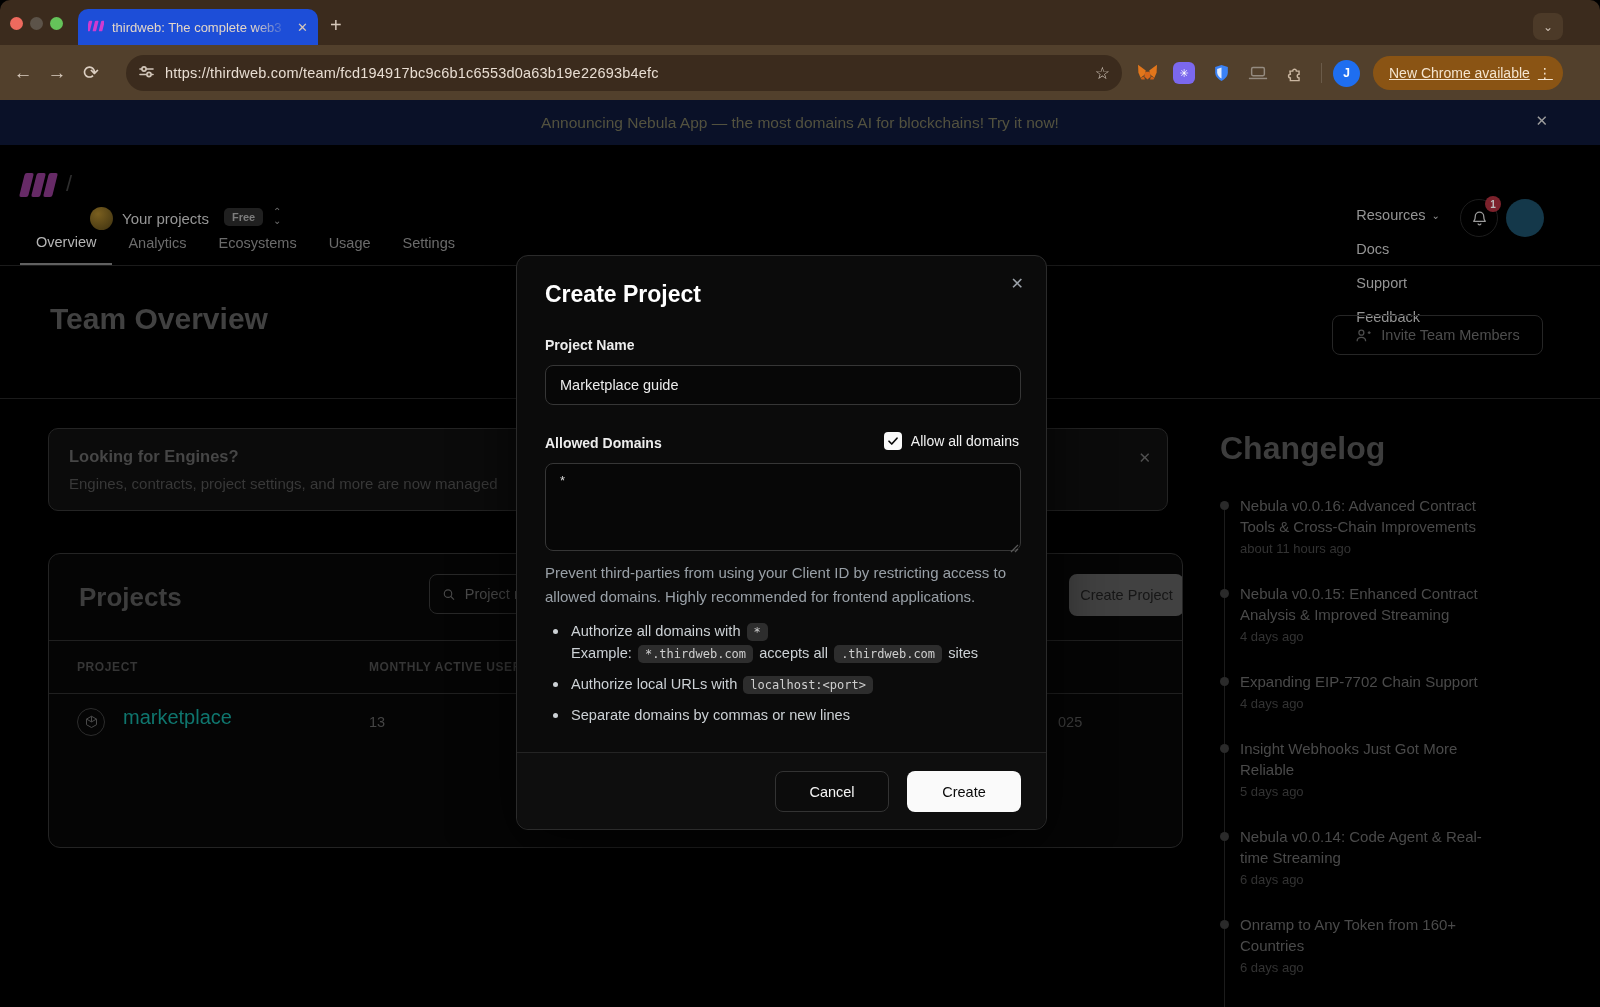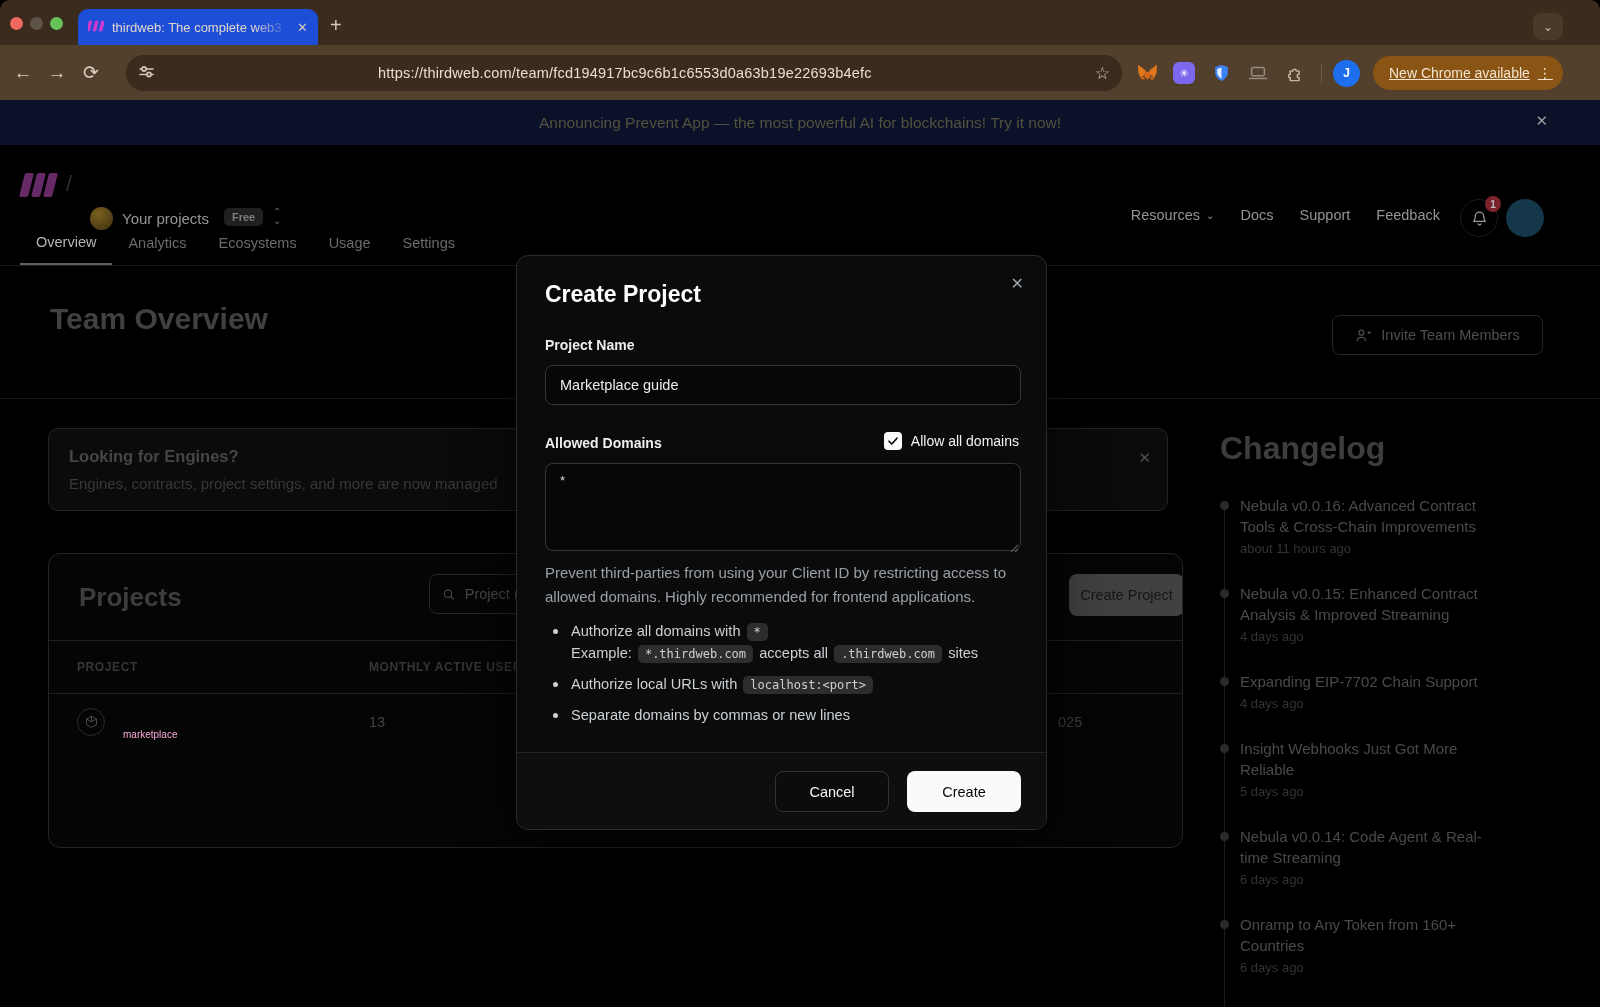--- a/index.html
+++ b/index.html
@@ -14,21 +14,21 @@
   #tl-yellow { left:30px; background:#5c5349; }
   #tl-green { left:50px; background:#65c35a; }
   #active-tab { position:absolute; left:78px; top:9px; width:240px; height:36px; background:#1d4ed8; border-radius:10px 10px 0 0; display:flex; align-items:center; padding:0 10px; gap:8px; }
   #tab-title { color:#e3d6c9; font-size:13px; white-space:nowrap; overflow:hidden; flex:1;
     -webkit-mask-image:linear-gradient(90deg,#000 80%,transparent); mask-image:linear-gradient(90deg,#000 80%,transparent); }
   .tab-close { color:#d6c8ba; font-size:13px; cursor:default; }
   #new-tab-btn { position:absolute; left:330px; top:15px; color:#d6c8ba; font-size:20px; line-height:20px; }
   #tabstrip-chevron { position:absolute; right:37px; top:13px; width:30px; height:27px; background:#4c3a28; border-radius:8px; color:#cdbfb2; font-size:12px; display:flex; align-items:center; justify-content:center; }
   #toolbar { position:absolute; left:0; top:45px; width:1600px; height:55px; background:#52402c; display:flex; align-items:center; }
   .nav-ico { width:34px; height:34px; display:flex; align-items:center; justify-content:center; color:#dccfc2; font-size:19px; }
-  #addr { position:absolute; left:126px; top:55px; width:996px; height:36px; background:#3b2b1d; border-radius:18px; display:flex; align-items:center; padding:0 12px; gap:16px;text-align:center; }
+  #addr { position:absolute; left:126px; top:55px; width:996px; height:36px; background:#3b2b1d; border-radius:18px; display:flex; align-items:center; padding:0 12px; gap:10px; }
   #url-text { color:#e8ddd2; font-size:14.5px; letter-spacing:.2px; flex:1; white-space:nowrap; overflow:hidden; }
   #ext-row { position:absolute; left:1132px; top:55px; height:36px; display:flex; align-items:center; gap:7px; }
   .ext { width:30px; height:30px; display:flex; align-items:center; justify-content:center; }
   .ext-badge { width:22px; height:22px; border-radius:6px; background:#7b68ee; color:#fff; font-size:11px; display:flex; align-items:center; justify-content:center; }
   #toolbar-sep { width:1px; height:20px; background:#6b5b49; margin:0 4px; }
   #profile-chip { width:27px; height:27px; border-radius:50%; background:#1e6ef0; color:#fff; font-size:12px; font-weight:bold; display:flex; align-items:center; justify-content:center; }
   #update-pill { height:34px; background:#8a5414; border-radius:17px; color:#f4e4ce; font-size:14px; display:flex; align-items:center; padding:0 10px 0 16px; margin-left:6px; gap:8px;text-decoration:underline; }
   #kebab { color:#f4e4ce; font-size:14px; letter-spacing:1px; }
 
   
@@ -38,21 +38,21 @@
   #banner-close { position:absolute; right:52px; top:12px; color:#9c9c9c; font-size:15px; }
 
   #site-header { position:absolute; left:0; top:45px; width:1600px; height:80px; display:flex; align-items:center; }
   #tw-logo { position:absolute; left:20px; top:28px; width:36px; height:24px; }
   .logo-bar { position:absolute; top:0; width:9px; height:24px; background:#662a66; transform:skewX(-14deg); border-radius:2px; }
   #breadcrumb-slash { position:absolute; left:66px; top:26px; color:#2e2e2e; font-size:22px; font-weight:300; }
   #team-avatar { position:absolute; left:90px; top:62px; width:23px; height:23px; border-radius:50%; background:radial-gradient(circle at 35% 30%, #7a5f1f, #3d3110); }
   #team-name { position:absolute; left:122px; top:65px; color:#969696; font-size:15px; }
   #plan-badge { position:absolute; left:224px; top:63px; background:#202020; border-radius:5px; color:#7d7d7d; font-size:11px; font-weight:bold; padding:3px 8px; }
   #team-switcher { position:absolute; left:273px; top:62px; color:#6f6f6f; font-size:10px; line-height:9px; text-align:center; }
-  #site-nav { position:absolute; right:160px; top:62px; display:flex; gap:26px; color:#949494; font-size:14.5px; }
+  #site-nav { position:absolute; right:160px; top:62px; display:flex; gap:18px; color:#949494; font-size:14.5px;flex-direction:column; }
   #nav-resources { display:flex; gap:6px; align-items:center; }
   #bell-wrap { position:absolute; right:102px; top:54px; width:38px; height:38px; border:1px solid #1d1d1d; border-radius:50%; display:flex; align-items:center; justify-content:center; }
   #bell-badge { position:absolute; right:-4px; top:-4px; background:#7c222c; color:#bdbdbd; font-size:10px; font-weight:bold; min-width:16px; height:16px; border-radius:8px; display:flex; align-items:center; justify-content:center; padding:0 4px; }
   #user-avatar { position:absolute; right:56px; top:54px; width:38px; height:38px; border-radius:50%; background:#14384a; }
 
   #page-tabs { position:absolute; left:20px; top:120px; display:flex; height:45px; }
   .ptab { padding:0 16px; display:flex; align-items:center; color:#6b6b6b; font-size:14.5px; }
   .ptab.active { color:#b5b5b5; border-bottom:2px solid #606060; }
   #tabs-border { position:absolute; left:0; top:165px; width:1600px; height:1px; background:#1b1b1b; }
 
@@ -70,21 +70,21 @@
   #project-search { position:absolute; left:380px; top:20px; width:300px; height:40px; border:1px solid #282828; border-radius:8px; display:flex; align-items:center; gap:9px; padding:0 12px; }
   #project-search input { background:transparent; border:none; outline:none; color:#4a4a4a; font-size:14.5px; width:100%; font-family:inherit; }
   #project-search input::placeholder { color:#494949; }
   #create-project-bg { position:absolute; left:1020px; top:20px; width:115px; height:42px; background:#414141; border-radius:8px; color:#161616; font-size:14.5px; display:flex; align-items:center; justify-content:center; }
   #tbl-head { position:absolute; left:0; top:86px; width:1135px; height:54px; border-top:1px solid #202020; border-bottom:1px solid #202020; }
   .th { position:absolute; top:19px; color:#363636; font-size:12px; font-weight:bold; letter-spacing:.6px; white-space:nowrap; }
   #th-project { left:28px; }
   #th-mau { left:320px; }
   #tbl-row { position:absolute; left:0; top:140px; width:1135px; height:155px; }
   #row-icon { position:absolute; left:28px; top:14px; width:28px; height:28px; border:1px solid #2c2c2c; border-radius:50%; display:flex; align-items:center; justify-content:center; }
-  #row-name { position:absolute; left:74px; top:35px; color:#f9a8d4; font-size:10px; }
+  #row-name { position:absolute; left:74px; top:12px; color:#0f766e; font-size:20px; }
   #row-mau { position:absolute; left:320px; top:20px; color:#454545; font-size:14.5px; }
   #row-created { position:absolute; left:1009px; top:20px; color:#3e3e3e; font-size:14.5px; }
 
   #changelog { position:absolute; left:1220px; top:330px; width:310px; }
   #changelog-heading { color:#3d3d3d; font-size:32px; font-weight:bold; }
   #cl-list { position:relative; margin-top:28px; }
   #cl-line { position:absolute; left:4px; top:6px; bottom:-40px; width:1px; background:#1c1c1c; }
   .cl-item { position:relative; padding-left:20px; width:288px; margin-bottom:27px; }
   .cl-dot { position:absolute; left:0; top:6px; width:9px; height:9px; border-radius:50%; background:#2a2a2a; }
   .cl-title { color:#4a4a4a; font-size:15px; line-height:21px; max-width:268px; }
@@ -189,21 +189,21 @@
     <span id="profile-chip">J</span>
     <span id="update-pill">
       <span>New Chrome available</span>
       <span id="kebab">⋮</span>
     </span>
   </div>
 
   <div id="site">
 
     <div id="banner">
-      <span id="banner-text">Announcing Prevent App — the most powerful AI for blockchains! Try it now!</span>
+      <span id="banner-text">Announcing Nebula App — the most domains AI for blockchains! Try it now!</span>
       <span id="banner-close">✕</span>
     </div>
 
     <div id="site-header">
       <span id="tw-logo">
         <span class="logo-bar" style="left:2px;"></span>
         <span class="logo-bar" style="left:14px;"></span>
         <span class="logo-bar" style="left:26px;"></span>
       </span>
       <span id="breadcrumb-slash">/</span>

